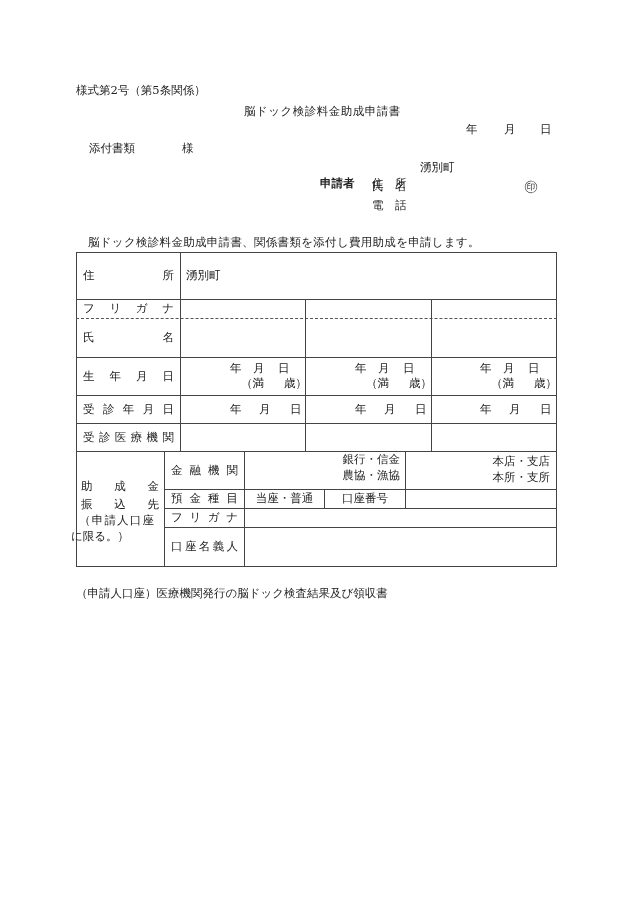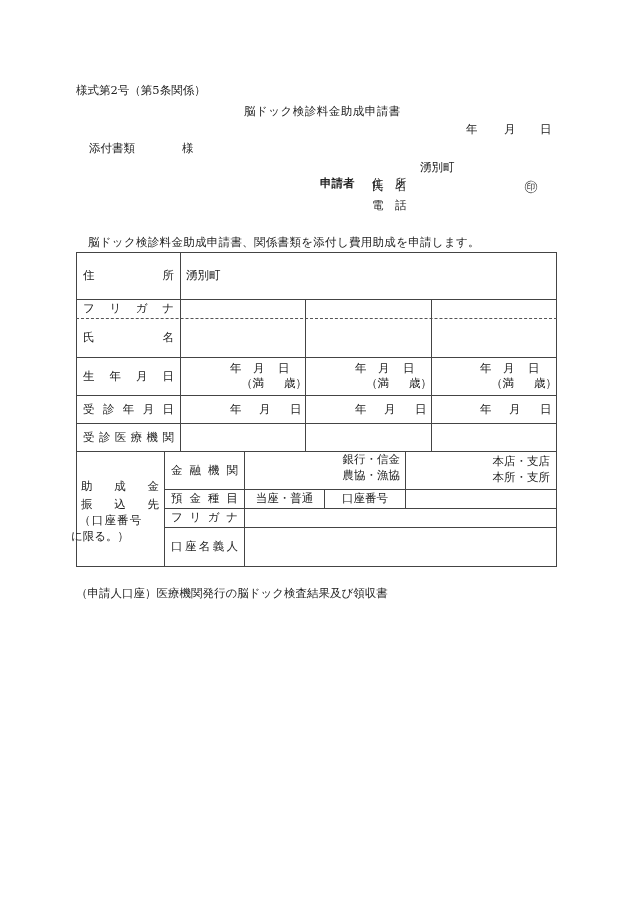--- a/index.html
+++ b/index.html
@@ -154,21 +154,21 @@
   <div class="cell spread" style="left:81px;top:479px;width:78px;height:14px;">
     <span>助</span>
     <span>成</span>
     <span>金</span>
   </div>
   <div class="cell spread" style="left:81px;top:497px;width:78px;height:14px;">
     <span>振</span>
     <span>込</span>
     <span>先</span>
   </div>
-  <div class="abs" style="left:79px;top:515px;letter-spacing:1.2px;">（口座番号</div>
+  <div class="abs" style="left:79px;top:515px;letter-spacing:1.2px;">（申請人口座</div>
   <div class="abs" style="left:71px;top:531px;">に限る。）</div>
 </div>
 
 <div class="cell spread" style="left:171px;top:451px;width:67px;height:38px;">
   <span>金</span>
   <span>融</span>
   <span>機</span>
   <span>関</span>
 </div>
 <div class="cell two" style="left:245px;top:449px;width:155px;height:38px;text-align:center;">

